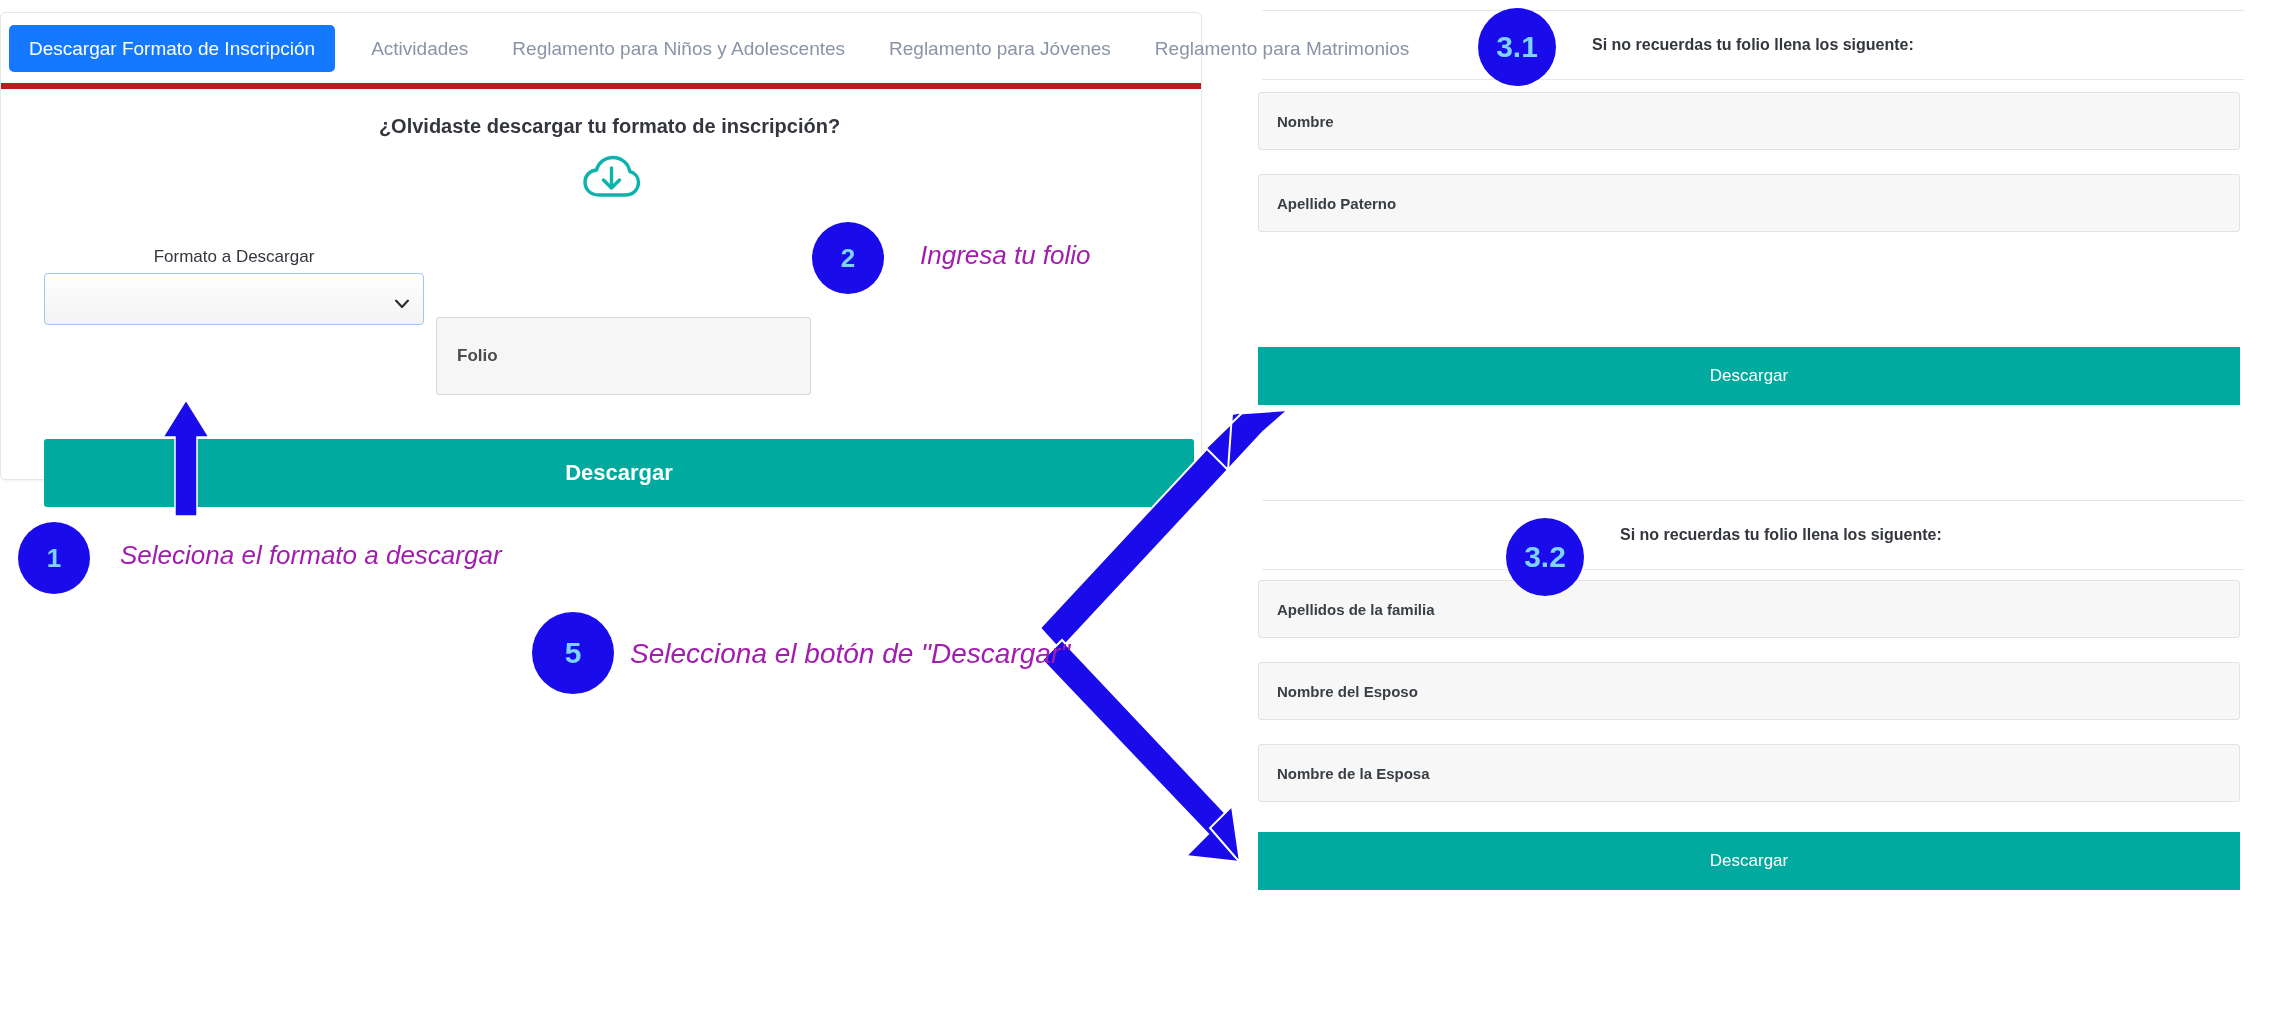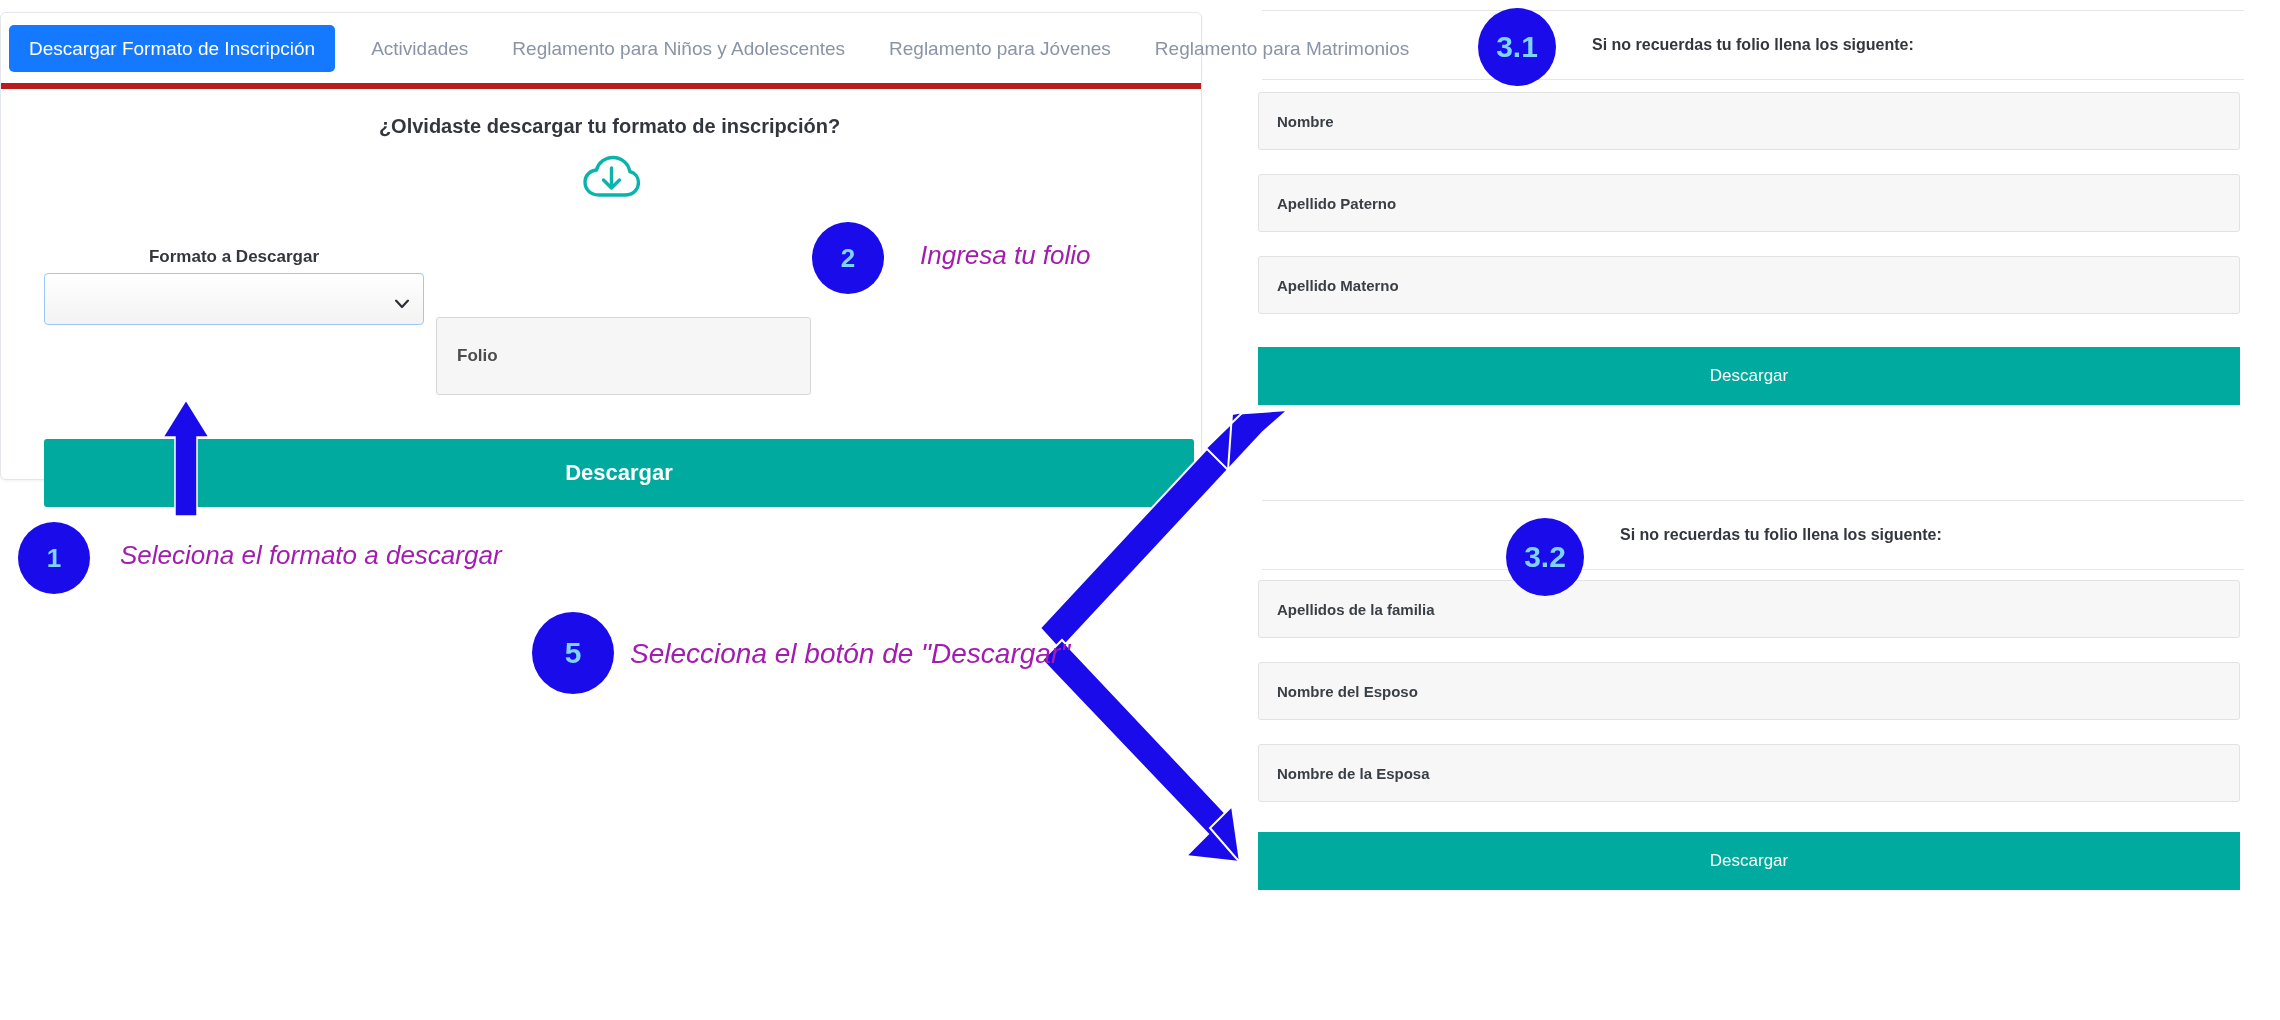--- a/index.html
+++ b/index.html
@@ -78,21 +78,21 @@
     transform: translateX(-50%);
     width: 62px; height: 62px;
   }
 
   #select-label {
     position: absolute;
     left: 26px; top: 158px;
     width: 380px;
     text-align: center;
     font-size: 17px;
-    font-weight: bold;
+    font-weight: normal;
     color: #33373d;
   }
 
   #select-box {
     position: absolute;
     left: 26px; top: 184px;
     width: 380px; height: 52px;
     border: 1px solid #9ec7f5;
     border-radius: 4px;
     background: linear-gradient(#ffffff, #f3f3f3);
@@ -299,23 +299,20 @@
     <div class="panel-hdr">
       <div class="panel-hdr-text">Si no recuerdas tu folio llena los siguente:</div>
     </div>
 
     <div class="fld" style="top:82px">
       <span class="fld-label">Nombre</span>
     </div>
     <div class="fld" style="top:164px">
       <span class="fld-label">Apellido Paterno</span>
     </div>
-    <div class="fld" style="top:246px">
-      <span class="fld-label">Apellido Materno</span>
-    </div>
 
     <button class="panel-btn" style="top:337px">Descargar</button>
   </div>
 
   <div id="panel-32" class="panel">
     <div class="panel-hdr">
       <div class="panel-hdr-text" style="left:358px">Si no recuerdas tu folio llena los siguente:</div>
     </div>
 
     <div class="fld" style="top:80px">

